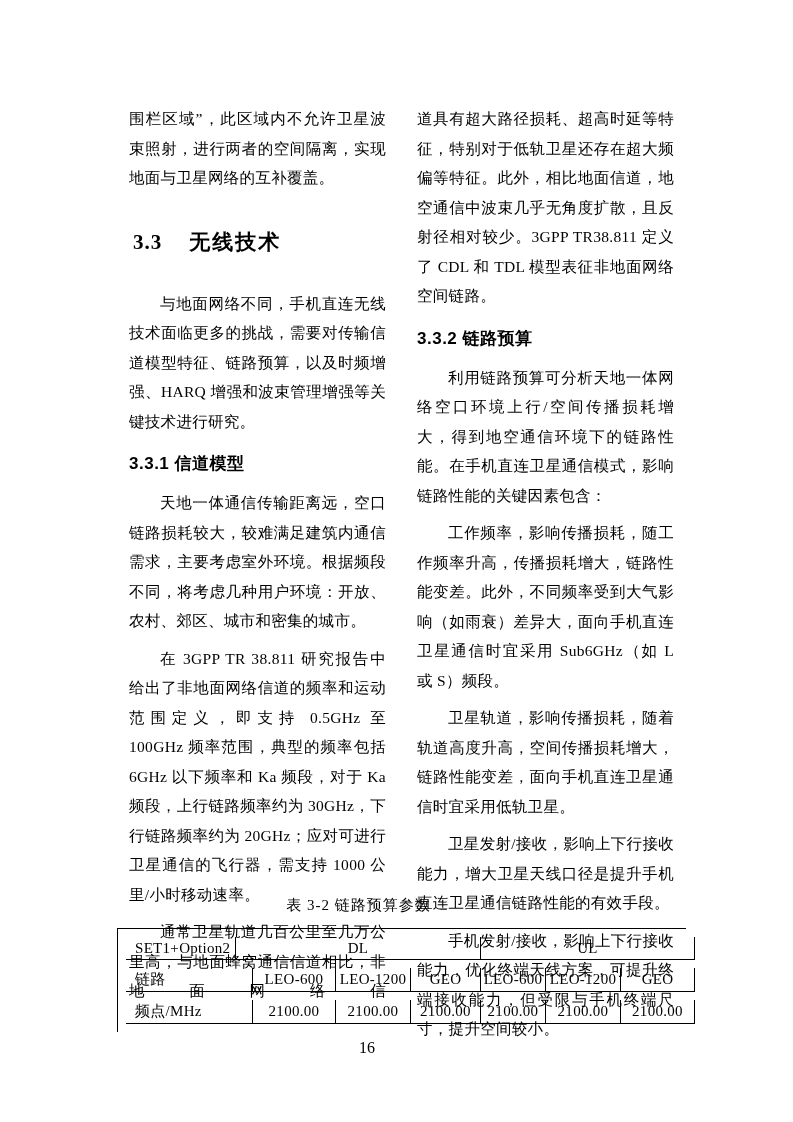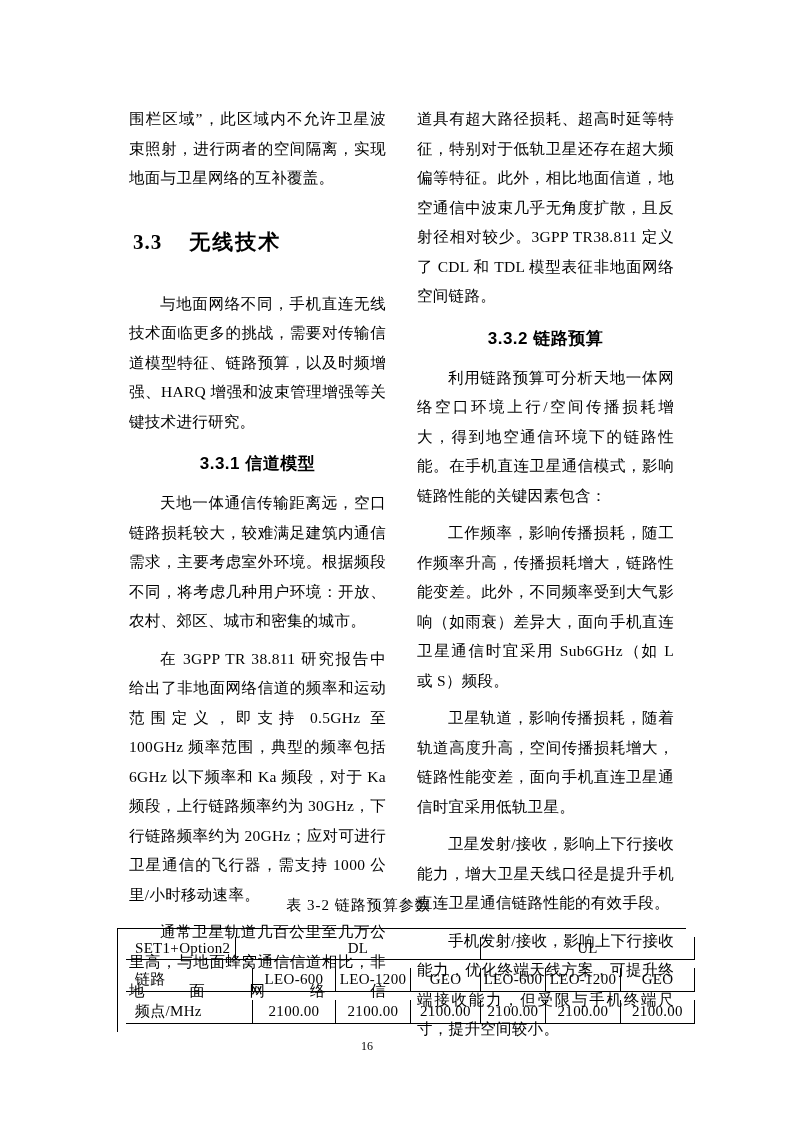--- a/index.html
+++ b/index.html
@@ -50,21 +50,20 @@
     font-family:"Liberation Sans","DejaVu Sans",sans-serif;
     letter-spacing:2px;
   }
   h3.subsection {
     margin:5px 0 1px 0;
     font-size:17px;
     line-height:30px;
     font-weight:bold;
     font-family:"Liberation Sans","DejaVu Sans",sans-serif;
     letter-spacing:0.5px;
-    text-align:center;
   }
   .table-caption {
     position:absolute;
     top:888px; left:0;
     width:709px;
     text-align:center;
     font-size:15px;
     letter-spacing:1px;
   }
   .lb-table {
@@ -87,21 +86,21 @@
     letter-spacing:0.3px;
     overflow:hidden;
     white-space:nowrap;
   }
   .t-cell.lbl { justify-content:flex-start; padding-left:9px; }
   .page-footer {
     position:absolute;
     top:1031px; left:0;
     width:726px;
     text-align:center;
-    font-size:12px;
+    font-size:16px;
   }
 </style>
 </head>
 <body>
 
 <div class="page">
 
   <div class="columns">
 
     <div class="col">

